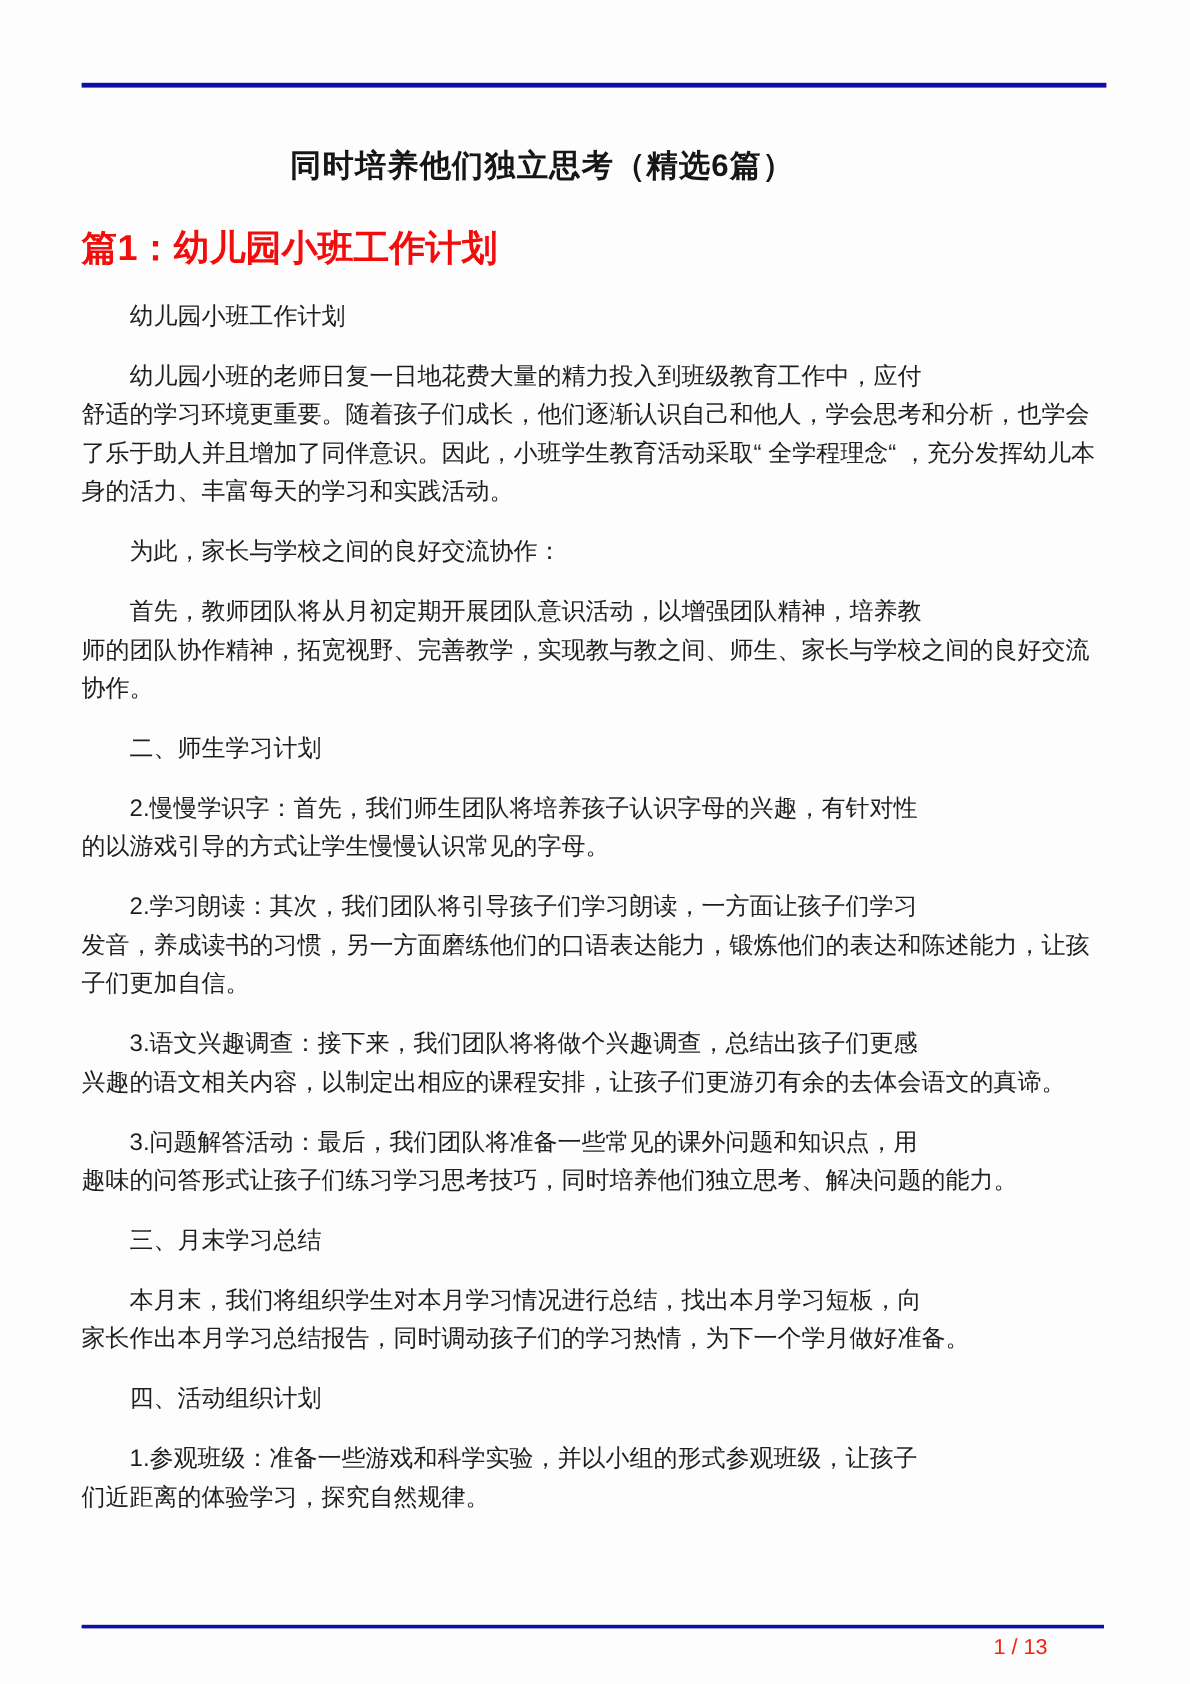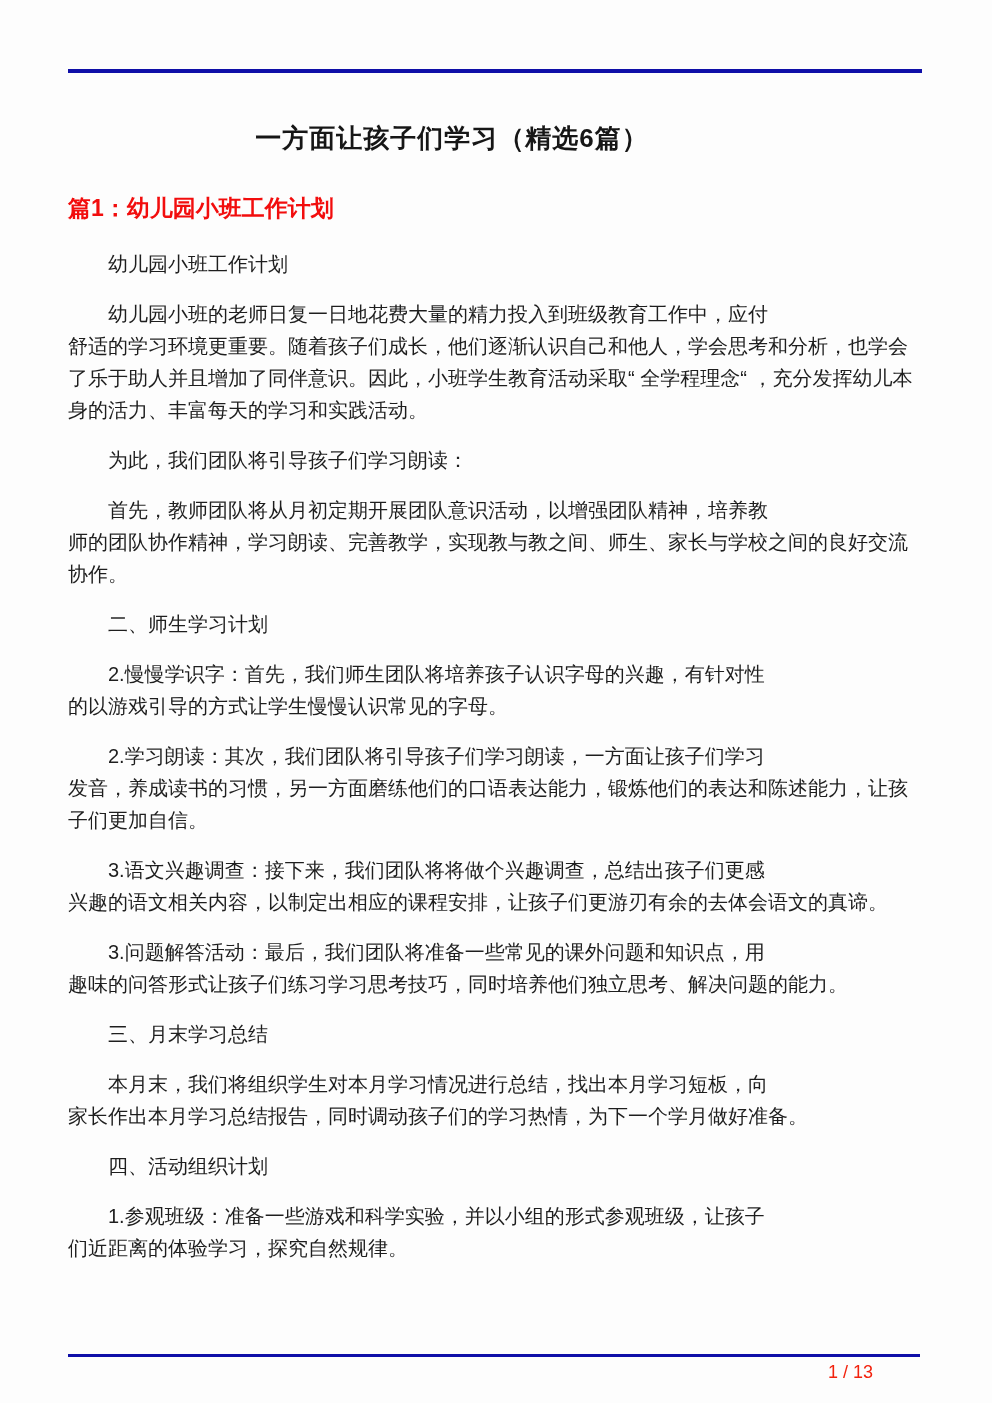--- a/index.html
+++ b/index.html
@@ -41,21 +41,21 @@
     padding-right: 86px;
     font-size: 26px;
     line-height: 40px;
     font-weight: 700;
     text-align: center;
     color: #161616;
     letter-spacing: 1px;
   }
   .section-heading {
     margin: 35px 0 0 0;
-    font-size: 23px;
+    font-size: 30px;
     line-height: 30px;
     font-weight: 700;
     color: #f20d0d;
   }
   .body-text {
     margin-top: 25px;
     font-size: 20px;
     line-height: 32px;
   }
   .para {
@@ -74,29 +74,29 @@
     line-height: 24px;
     color: #f2220d;
   }
 </style>
 </head>
 <body>
 
 <div class="rule rule-top"></div>
 
 <div class="content">
-  <h1 class="doc-title">一方面让孩子们学习（精选6篇）</h1>
+  <h1 class="doc-title">同时培养他们独立思考（精选6篇）</h1>
   <h2 class="section-heading">篇1：幼儿园小班工作计划</h2>
   <div class="body-text">
     <p class="para">幼儿园小班工作计划</p>
     <p class="para">幼儿园小班的老师日复一日地花费大量的精力投入到班级教育工作中，应付
 舒适的学习环境更重要。随着孩子们成长，他们逐渐认识自己和他人，学会思考和分析，也学会了乐于助人并且增加了同伴意识。因此，小班学生教育活动采取“ 全学程理念“ ，充分发挥幼儿本身的活力、丰富每天的学习和实践活动。</p>
-    <p class="para">为此，我们团队将引导孩子们学习朗读：</p>
+    <p class="para">为此，家长与学校之间的良好交流协作：</p>
     <p class="para">首先，教师团队将从月初定期开展团队意识活动，以增强团队精神，培养教
-师的团队协作精神，学习朗读、完善教学，实现教与教之间、师生、家长与学校之间的良好交流协作。</p>
+师的团队协作精神，拓宽视野、完善教学，实现教与教之间、师生、家长与学校之间的良好交流协作。</p>
     <p class="para">二、师生学习计划</p>
     <p class="para">2.慢慢学识字：首先，我们师生团队将培养孩子认识字母的兴趣，有针对性
 的以游戏引导的方式让学生慢慢认识常见的字母。</p>
     <p class="para">2.学习朗读：其次，我们团队将引导孩子们学习朗读，一方面让孩子们学习
 发音，养成读书的习惯，另一方面磨练他们的口语表达能力，锻炼他们的表达和陈述能力，让孩子们更加自信。</p>
     <p class="para">3.语文兴趣调查：接下来，我们团队将将做个兴趣调查，总结出孩子们更感
 兴趣的语文相关内容，以制定出相应的课程安排，让孩子们更游刃有余的去体会语文的真谛。</p>
     <p class="para">3.问题解答活动：最后，我们团队将准备一些常见的课外问题和知识点，用
 趣味的问答形式让孩子们练习学习思考技巧，同时培养他们独立思考、解决问题的能力。</p>
     <p class="para">三、月末学习总结</p>

